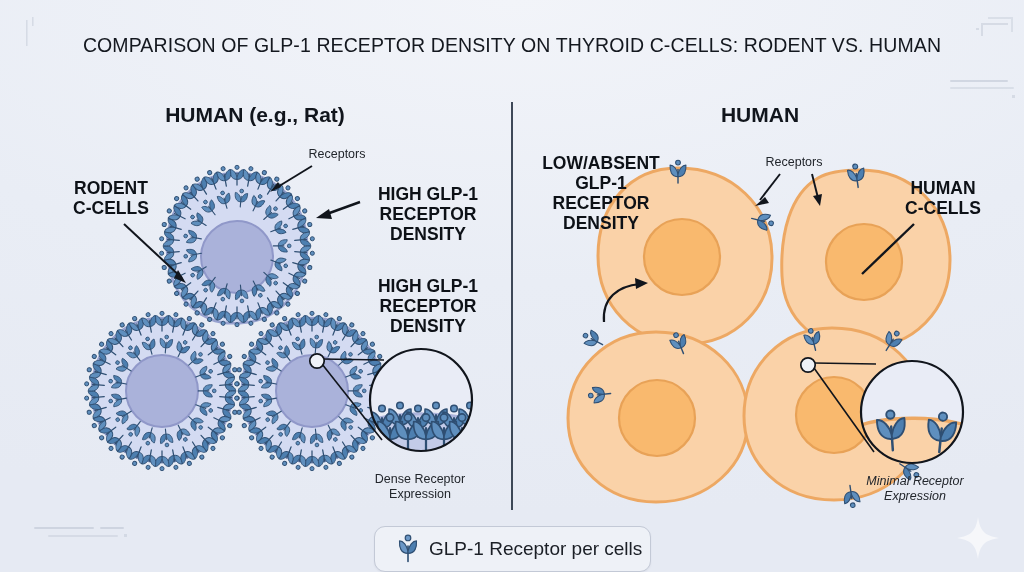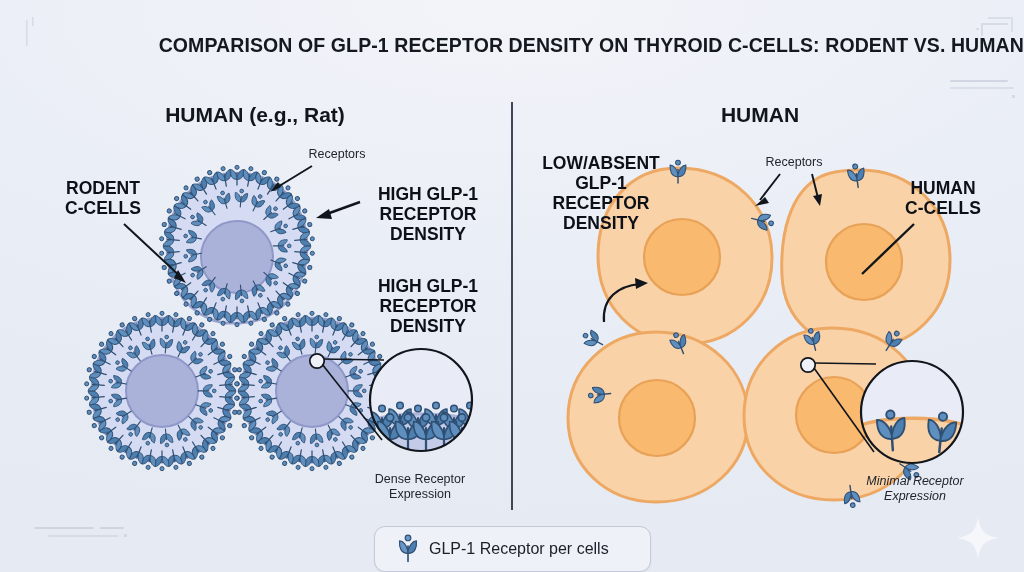--- a/index.html
+++ b/index.html
@@ -15,22 +15,22 @@
   
   .bg{
     position:absolute;inset:0;
     background:
       radial-gradient(120% 90% at 50% 0%, #f2f4f9 0%, #e9edf5 55%, #e6eaf3 100%);
   }
 
   
   .title{
     left:0;right:0;top:34px;
-    text-align:right;
-    font-size:19.5px;font-weight:bold;letter-spacing:.1px;
+    text-align:center;
+    font-size:19.5px;font-weight:normal;letter-spacing:.1px;
     color:#14181f;
     white-space:nowrap;
   }
 
   
   .panel-head{
     font-size:21px;font-weight:bold;color:#11151c;
     text-align:center;white-space:nowrap;
   }
 
@@ -55,21 +55,21 @@
   
   .legend{
     left:374px;top:526px;width:277px;height:46px;
     background:#eef1f7;
     border:1px solid #c3c9d6;
     border-radius:11px;
     display:flex;align-items:center;gap:10px;
     padding-left:22px;box-sizing:border-box;
     box-shadow:0 1px 2px rgba(30,40,60,.06);
   }
-  .legend-text{font-size:16px;color:#1b1f26;}
+  .legend-text{font-size:19px;color:#1b1f26;}
 
   
   .deco{opacity:.5;}
   .deco-line{background:#b8c0cf;height:2px;border-radius:1px;}
   .deco-line.sm{height:1.5px;opacity:.7;}
 
   svg{display:block;overflow:visible;}
 </style>
 </head>
 <body>
@@ -1082,21 +1082,21 @@
         </g>
       </g>
   </svg>
 
   <div class="abs thin" style="left:292px;top:147px;width:90px;">Receptors</div>
   <svg class="abs" style="left:260px;top:160px;" width="60" height="40" viewBox="0 0 60 40">
     <path d="M52 6 L16 28" stroke="#11151c" stroke-width="1.9" fill="none"></path>
     <path d="M10 32 L21 27 L18 22 Z" fill="#11151c"></path>
   </svg>
 
-  <div class="abs callout" style="left:28px;top:178px;width:150px;">RODENT
+  <div class="abs callout" style="left:36px;top:178px;width:150px;">RODENT
 C-CELLS</div>
   <svg class="abs" style="left:122px;top:222px;" width="70" height="68" viewBox="0 0 70 68">
     <path d="M2 2 L60 56" stroke="#11151c" stroke-width="2" fill="none"></path>
     <path d="M64 61 L52 56 L56 48 Z" fill="#11151c"></path>
   </svg>
 
   <div class="abs callout" style="left:352px;top:184px;width:152px;">HIGH GLP-1
 RECEPTOR
 DENSITY</div>
   <svg class="abs" style="left:310px;top:198px;" width="54" height="26" viewBox="0 0 54 26">

